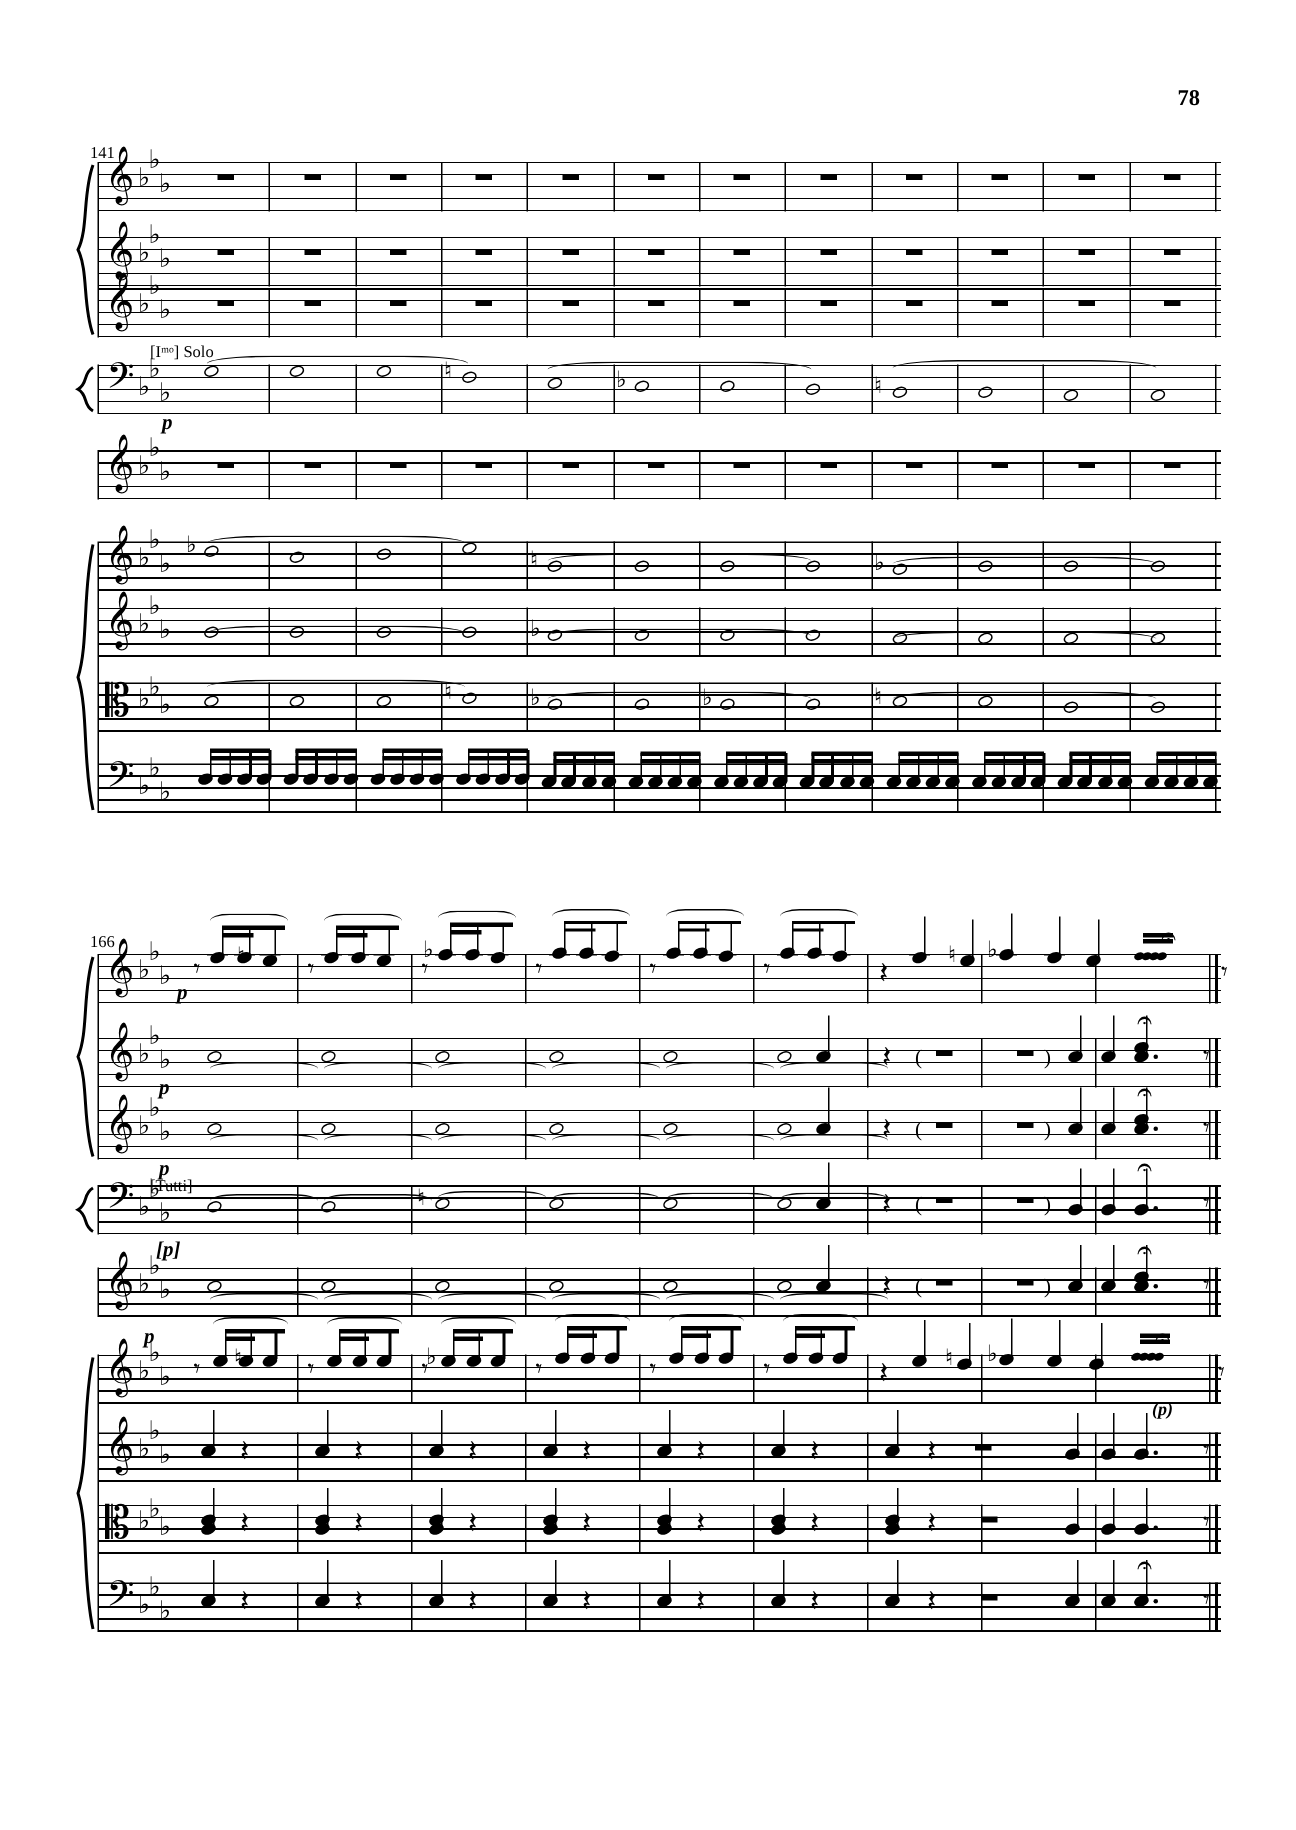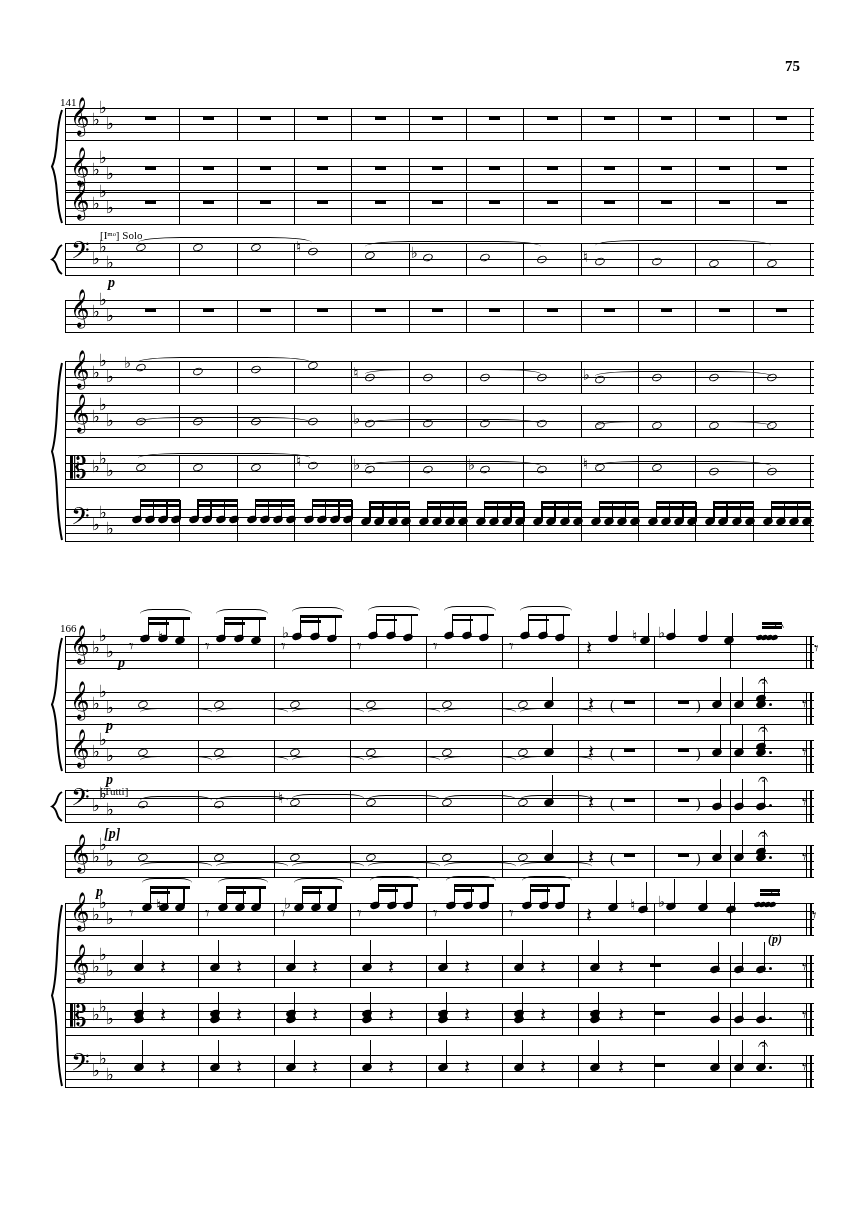--- a/index.html
+++ b/index.html
@@ -59,21 +59,21 @@
   
   .dyn{position:absolute;font-style:italic;font-family:"Liberation Serif",serif;font-size:14px;font-weight:bold;}
   .txt{position:absolute;font-size:11px;}
   .fermata{position:absolute;font-size:18px;font-family:"DejaVu Sans",sans-serif;line-height:1;}
 </style>
 </head>
 <body>
 
 <div class="page">
 
-  <div class="page-num">75</div>
+  <div class="page-num">78</div>
 
   <div class="system" id="sys1" style="top:96px;width:760px;height:450px;">
     <div class="sys-label" style="left:8px;top:0px;">141</div>
   </div>
 
   <div class="system" id="sys2" style="top:622px;width:760px;height:470px;">
     <div class="sys-label" style="left:8px;top:0px;">166</div>
   </div>
 
   <div class="txt" style="left:100px;top:229px;">[Iᵐᵒ] Solo</div>

